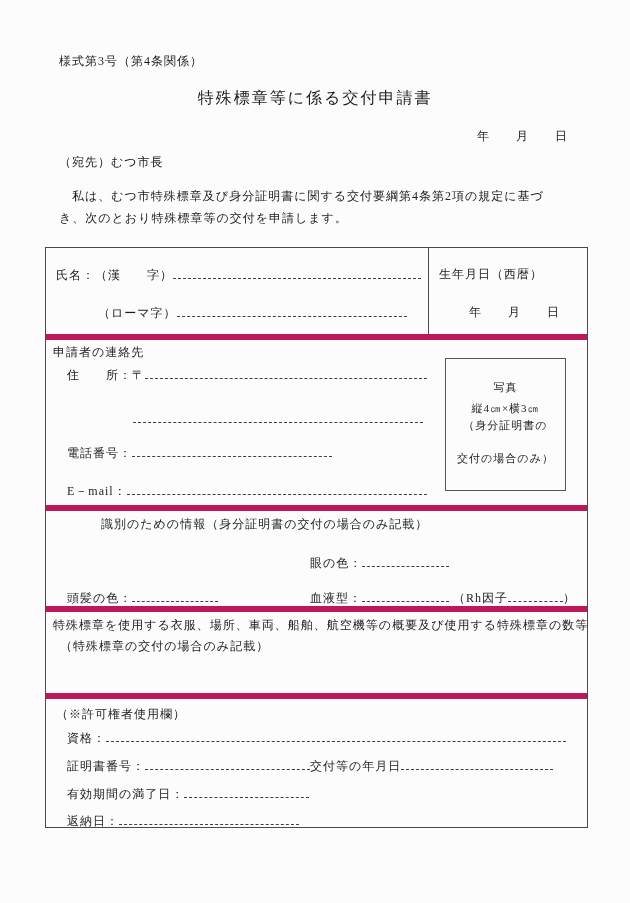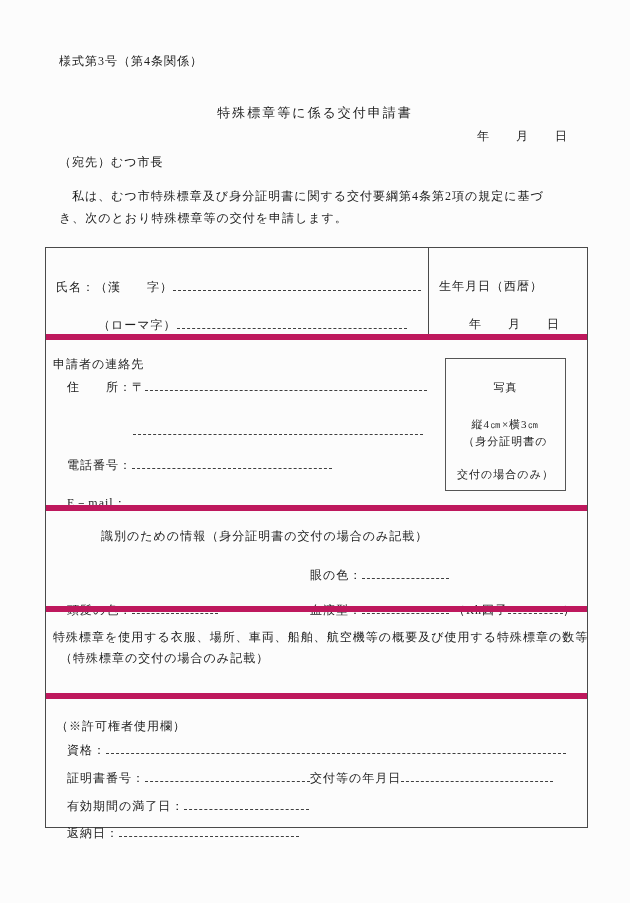--- a/index.html
+++ b/index.html
@@ -7,52 +7,52 @@
     position:relative;
     width:630px;height:903px;
     background:#fcfcfc;
     color:#1c1c1c;
     font-family:"Liberation Serif","DejaVu Serif",serif;
     font-size:12px;
     overflow:hidden;
   }
   .abs{position:absolute;white-space:nowrap;letter-spacing:1px;}
   .form-no{left:59px;top:53px;}
-  .title{left:0;top:88px;width:630px;text-align:center;font-size:13px;letter-spacing:2px;margin-top:16px;}
+  .title{left:0;top:88px;width:630px;text-align:center;font-size:16px;letter-spacing:2px;}
   .top-date{left:477px;top:128px;}
   .addressee{left:59px;top:154px;}
   .intro1{left:59px;top:188px;}
   .intro2{left:59px;top:210px;}
   .tbl{
     position:absolute;left:45px;top:247px;width:543px;height:581px;
     border:1px solid #4a4a4a;box-sizing:border-box;background:#fcfcfc;
   }
   .row{position:absolute;left:0;width:541px;box-sizing:border-box;}
   .row.bt{border-top:6px solid #be185d;}
   .r1{top:0;height:86px;}
   .r2{top:86px;height:171px;}
   .r3{top:257px;height:101px;}
   .r4{top:358px;height:87px;}
   .r5{top:445px;height:134px;}
   .cell-left{position:absolute;left:0;top:0;height:100%;width:383px;border-right:1px solid #4a4a4a;box-sizing:border-box;}
   .cell-right{position:absolute;left:383px;top:0;height:100%;width:158px;}
-  .line{position:absolute;white-space:nowrap;letter-spacing:1px;margin-top:12px;}
+  .line{position:absolute;white-space:nowrap;letter-spacing:1px;}
   .fill{
     display:inline-block;
     height:12px;
     border-bottom:1px dashed #3f3f3f;
     vertical-align:baseline;
   }
   .photo-box{
     position:absolute;left:399px;top:18px;width:121px;height:133px;
     border:1px solid #555;box-sizing:border-box;
     text-align:center;font-size:11px;letter-spacing:1px;
   }
   .photo-title{margin-top:21px;}
-  .photo-l2{margin-top:22px;}
+  .photo-l2{margin-top:6px;}
   .photo-l3{margin-top:2px;}
   .photo-l4{margin-top:18px;}
 </style>
 </head>
 <body>
 
 <div class="page">
 
   <div class="abs form-no">様式第3号（第4条関係）</div>
   <div class="abs title">特殊標章等に係る交付申請書</div>

